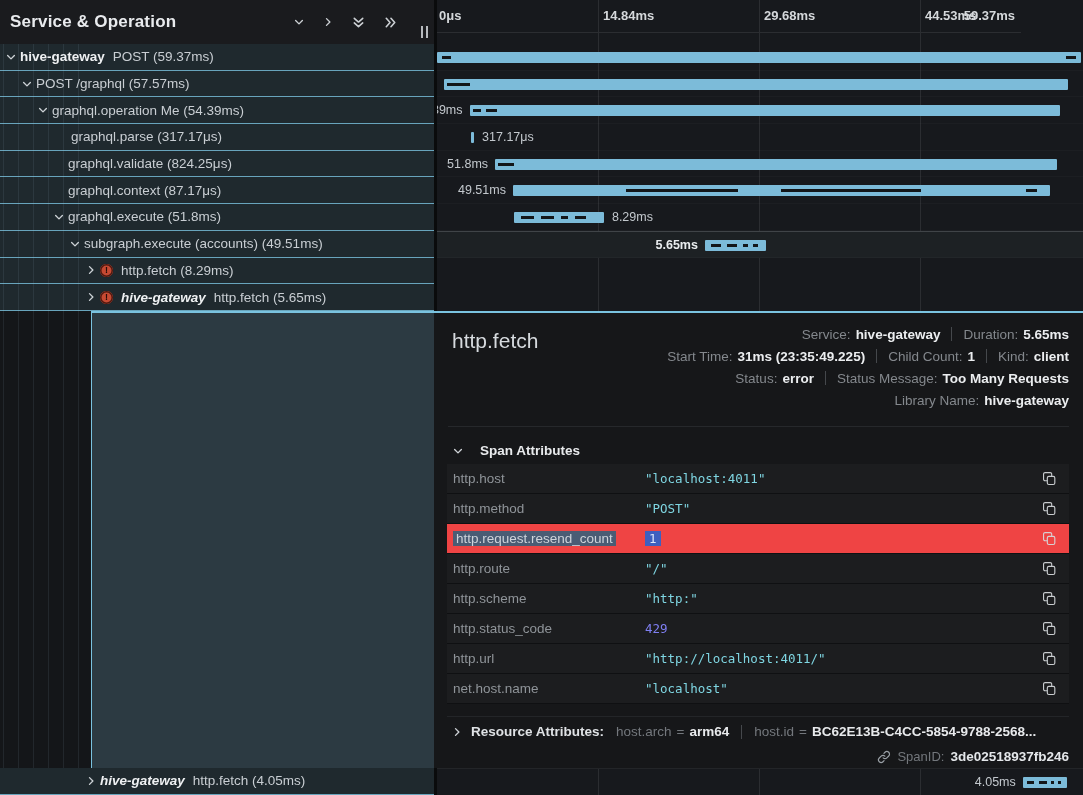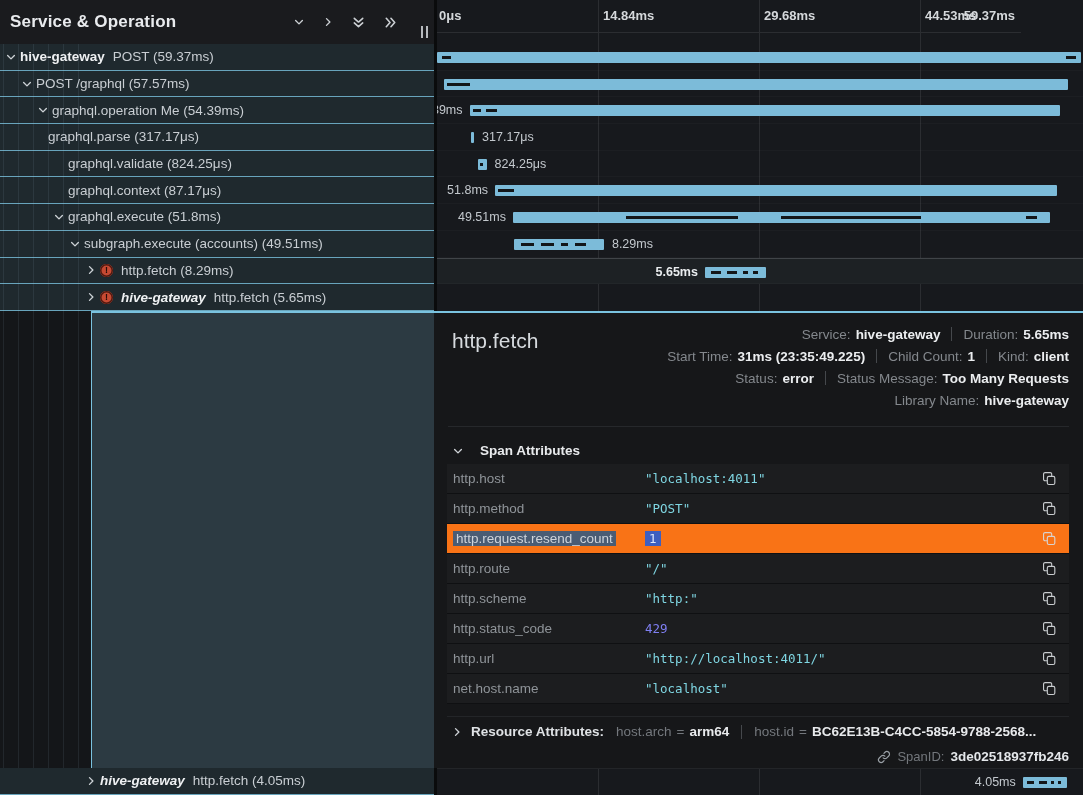--- a/index.html
+++ b/index.html
@@ -58,21 +58,21 @@
   .mline { display:flex; justify-content:flex-end; align-items:center; height:22px; }
   .mlab { color:#84888d; }
   .mval { color:#eceef0; font-weight:700; margin-left:5px; white-space:nowrap; }
   .mdiv { width:1px; height:14px; background:#45484c; margin:0 11px; }
   #detail .divider { position:absolute; left:14px; right:14px; top:113px; height:1px; background:#26282b; }
   #sect-span { position:absolute; left:18px; top:130px; display:flex; align-items:center; gap:16px;
                font-weight:700; color:#e8eaec; cursor:pointer; }
   #sect-span .chev { color:#cfd3d7; display:flex; }
   #attr-table { position:absolute; left:13px; right:14px; top:151px; background:#0f1012; }
   .arow { display:flex; align-items:center; height:29px; margin-bottom:1px; background:#1c1d1f; padding:0 12px 0 6px; }
-  .arow.hl { background:#f97316; }
+  .arow.hl { background:#ef4444; }
   .akey { width:192px; flex:0 0 192px; color:#8f9499; overflow:hidden; white-space:nowrap; }
   .arow.hl .akey span { background:#4a5c74; color:#ced4db; padding:2px 3px; border-radius:2px; }
   .aval { flex:1; font-family:"DejaVu Sans Mono", monospace; font-size:12.5px; white-space:nowrap; overflow:hidden; }
   .aval .v-string { color:#7fd6e2; }
   .aval .v-number { color:#7f7ff2; }
   .arow.hl .aval span { background:#3e5fc0; color:#dbe5fb; padding:2px 4px; border-radius:2px; }
   .copy-btn { margin-left:auto; display:flex; align-items:center; cursor:pointer; opacity:.92; }
   #resource-row { position:absolute; left:13px; right:14px; top:403px; padding-top:7px; border-top:1px solid #232528;
                   display:flex; align-items:center; white-space:nowrap; overflow:hidden; }
   #resource-row .chev { color:#cfd3d7; display:flex; margin:0 8px 0 4px; cursor:pointer; }
@@ -137,21 +137,21 @@
           <span class="lbl">POST /graphql (57.57ms)</span>
         </div>
         <div class="trow" style="padding-left: 36px;">
           <span class="chev">
             <svg width="12" height="12" viewBox="0 0 16 16" fill="none" stroke="currentColor" stroke-width="1.8" stroke-linecap="round" stroke-linejoin="round">
               <path d="M3.5 6l4.5 4.5L12.5 6"></path>
             </svg>
           </span>
           <span class="lbl">graphql.operation Me (54.39ms)</span>
         </div>
-        <div class="trow" style="padding-left: 32px;">
+        <div class="trow" style="padding-left: 55px;">
           <span class="chev"></span>
           <span class="lbl">graphql.parse (317.17μs)</span>
         </div>
         <div class="trow" style="padding-left: 52px;">
           <span class="chev"></span>
           <span class="lbl">graphql.validate (824.25μs)</span>
         </div>
         <div class="trow" style="padding-left: 52px;">
           <span class="chev"></span>
           <span class="lbl">graphql.context (87.17μs)</span>
@@ -249,26 +249,20 @@
         <div class="xrow">
           <div class="bar" style="left: 32.5417px; width: 589.981px;">
             <i class="seg" style="left: 0.6%; width: 1.3%;"></i>
             <i class="seg" style="left: 2.8%; width: 1.8%;"></i>
           </div>
           <span class="blabel" style="right: 620.458px;">54.39ms</span>
         </div>
         <div class="xrow">
           <div class="bar" style="left: 33.6264px; width: 3.43857px;"></div>
           <span class="blabel" style="left: 45.065px;">317.17μs</span>
-        </div>
-        <div class="xrow">
-          <div class="bar" style="left: 40.6771px; width: 8.93812px;">
-            <i class="seg" style="left: 25%; width: 35%;"></i>
-          </div>
-          <span class="blabel" style="left: 57.6152px;">824.25μs</span>
         </div>
         <div class="xrow">
           <div class="bar" style="left: 58.0327px; width: 561.886px;">
             <i class="seg" style="left: 0.5%; width: 2.9%;"></i>
           </div>
           <span class="blabel" style="right: 594.967px;">51.8ms</span>
         </div>
         <div class="xrow">
           <div class="bar" style="left: 75.9306px; width: 537.046px;">
             <i class="seg" style="left: 21%; width: 21%;"></i>

